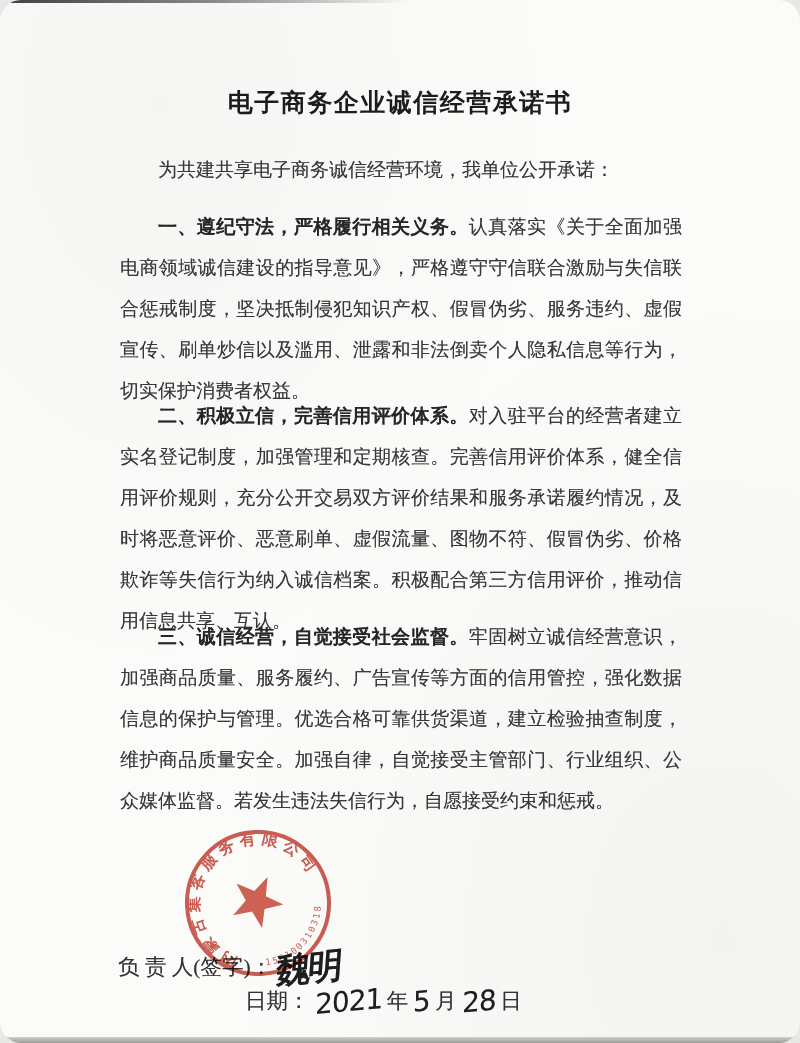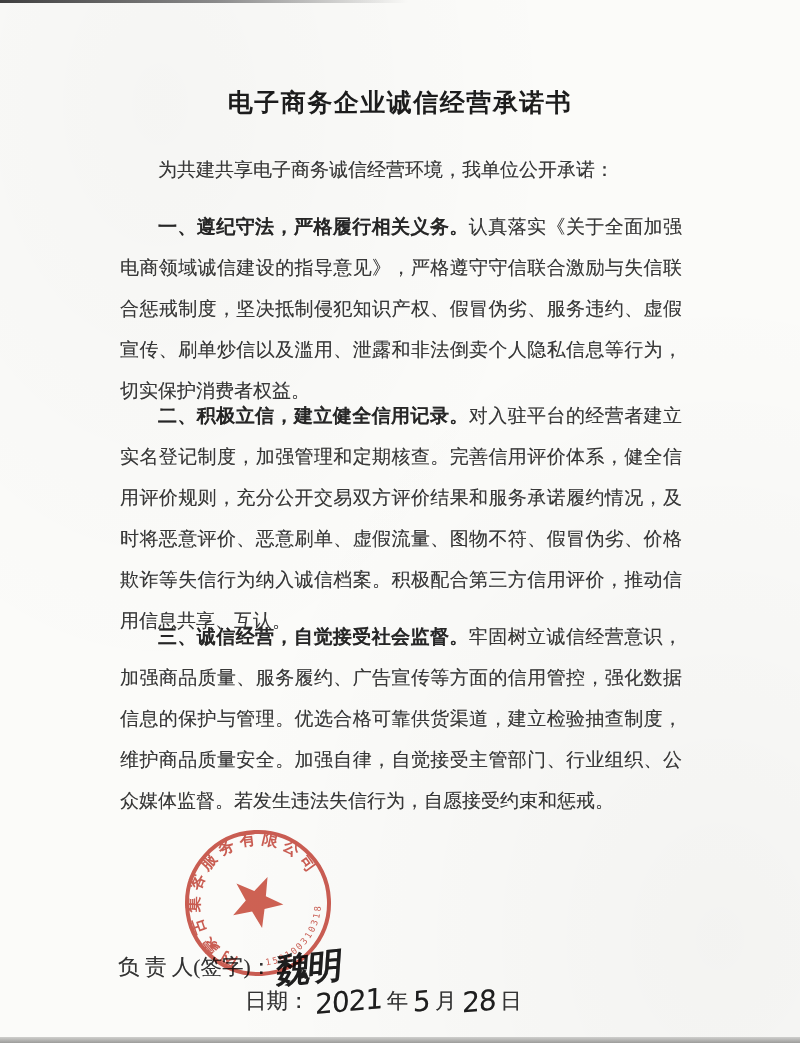--- a/index.html
+++ b/index.html
@@ -7,20 +7,21 @@
     width:800px;height:1043px;
     background:#e8e8e6;
     font-family:"Liberation Serif","DejaVu Serif",serif;
   }
   .page{
     position:relative;width:800px;height:1043px;overflow:hidden;
     background:
       radial-gradient(ellipse at 20% 10%, rgba(0,0,0,0.025), transparent 45%),
       radial-gradient(ellipse at 90% 90%, rgba(0,0,0,0.03), transparent 50%),
       #fbfbf9;
+    border-radius: 21px;
   }
   .edge-top{
     position:absolute;top:0;left:0;width:60%;height:3px;
     background:linear-gradient(to right,#3f3f3f 0%,#8a8a8a 45%,rgba(0,0,0,0) 85%);
   }
   .edge-bottom{
     position:absolute;bottom:0;left:0;width:100%;height:6px;
     background:linear-gradient(#cfcfcd,#9c9c9a);
   }
   .title{
@@ -79,21 +80,21 @@
 
 <div class="page">
 
   <div class="edge-top"></div>
 
   <h1 class="title">电子商务企业诚信经营承诺书</h1>
 
   <div class="body-text">
     <p class="para p0"><span>为共建共享电子商务诚信经营环境，我单位公开承诺：</span></p>
     <p class="para p1"><span class="lead">一、遵纪守法，严格履行相关义务。</span><span>认真落实《关于全面加强电商领域诚信建设的指导意见》，严格遵守守信联合激励与失信联合惩戒制度，坚决抵制侵犯知识产权、假冒伪劣、服务违约、虚假宣传、刷单炒信以及滥用、泄露和非法倒卖个人隐私信息等行为，切实保护消费者权益。</span></p>
-    <p class="para p2"><span class="lead">二、积极立信，建立健全信用记录。</span><span>对入驻平台的经营者建立实名登记制度，加强管理和定期核查。完善信用评价体系，健全信用评价规则，充分公开交易双方评价结果和服务承诺履约情况，及时将恶意评价、恶意刷单、虚假流量、图物不符、假冒伪劣、价格欺诈等失信行为纳入诚信档案。积极配合第三方信用评价，推动信用信息共享、互认。</span></p>
+    <p class="para p2"><span class="lead">二、积极立信，完善信用评价体系。</span><span>对入驻平台的经营者建立实名登记制度，加强管理和定期核查。完善信用评价体系，健全信用评价规则，充分公开交易双方评价结果和服务承诺履约情况，及时将恶意评价、恶意刷单、虚假流量、图物不符、假冒伪劣、价格欺诈等失信行为纳入诚信档案。积极配合第三方信用评价，推动信用信息共享、互认。</span></p>
     <p class="para p3"><span class="lead">三、诚信经营，自觉接受社会监督。</span><span>牢固树立诚信经营意识，加强商品质量、服务履约、广告宣传等方面的信用管控，强化数据信息的保护与管理。优选合格可靠供货渠道，建立检验抽查制度，维护商品质量安全。加强自律，自觉接受主管部门、行业组织、公众媒体监督。若发生违法失信行为，自愿接受约束和惩戒。</span></p>
   </div>
 
 
   <div class="sig-line line-person"><span>负 责 人(签字)：</span><span class="handwriting signature">魏明</span></div>
 
   <div class="sig-line line-date"><span>日期：</span><span class="handwriting hw-num">2021</span><span>年</span><span class="handwriting hw-num">5</span><span>月</span><span class="handwriting hw-num">28</span><span>日</span></div>
 
   <svg class="seal" viewBox="-86 -86 172 172">
     <g transform="rotate(-48)">

